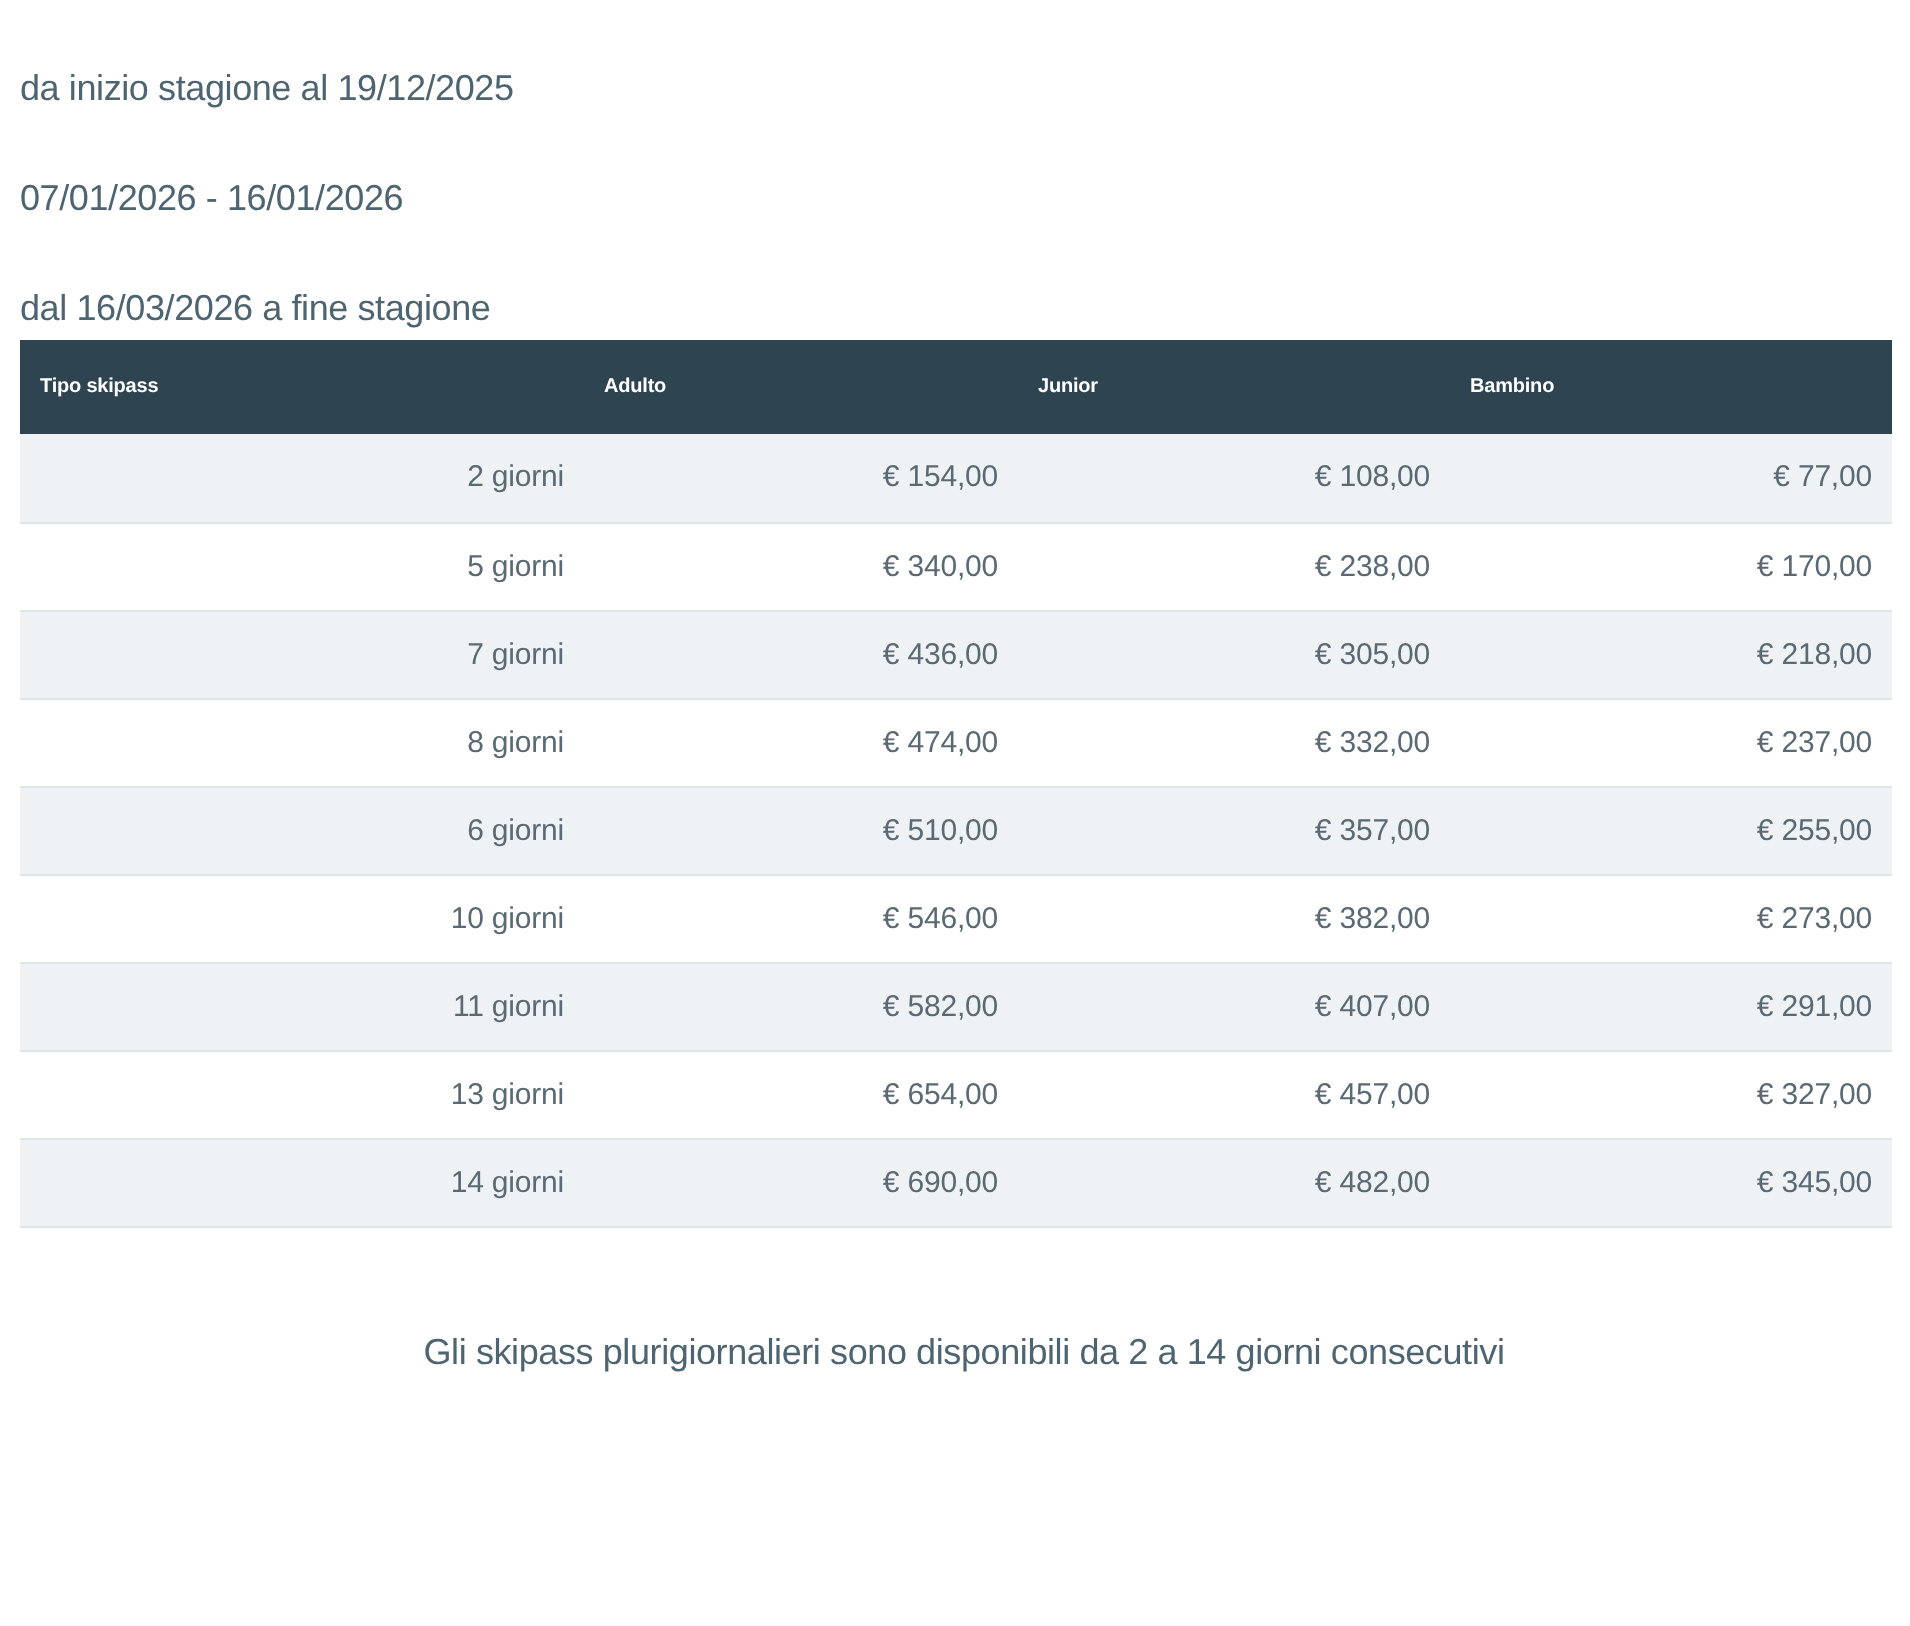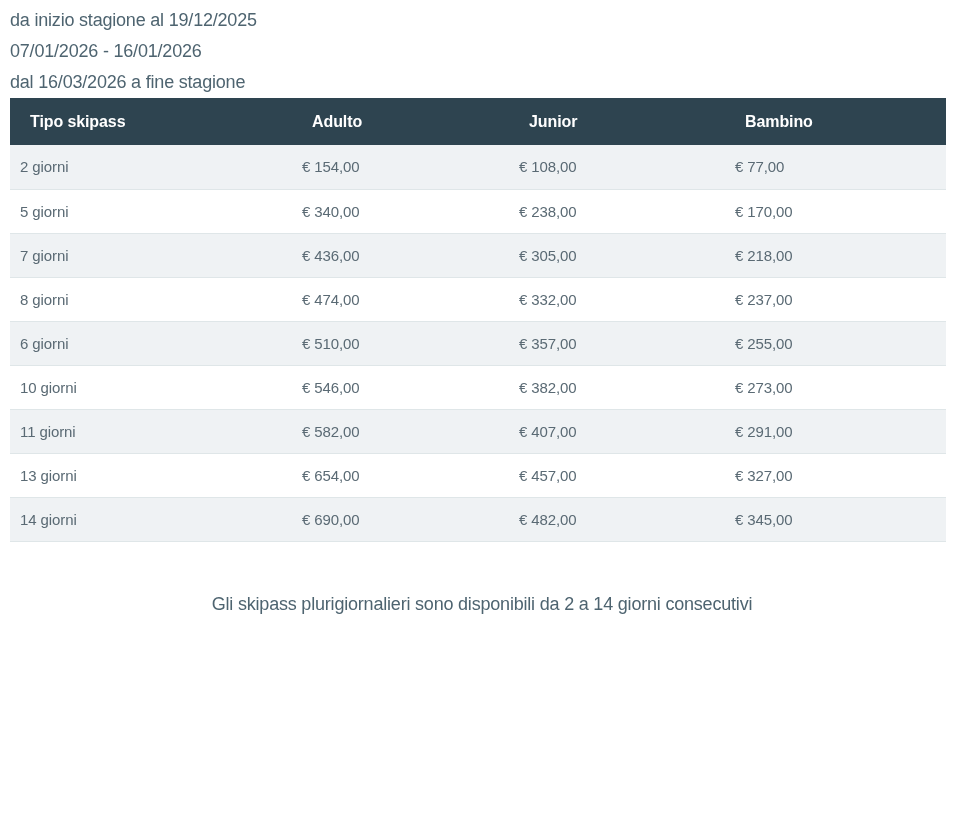--- a/index.html
+++ b/index.html
@@ -27,43 +27,44 @@
   }
   .intro {
     padding: 5px 0 0 10px;
   }
   .intro-line {
     font-size: 18px;
     line-height: 31px;
     color: var(--heading-text);
     letter-spacing: -0.2px;
     white-space: nowrap;
+    margin-top: 24px;
   }
   table.skipass {
     border-collapse: collapse;
     table-layout: fixed;
     width: 936px;
     margin-left: 10px;
   }
   table.skipass thead th {
     background: var(--header-bg);
     color: var(--header-text);
-    font-size: 16px;
+    font-size: 10px;
     font-weight: 700;
     letter-spacing: -0.1px;
     text-align: left;
     vertical-align: middle;
     height: 47px;
-    padding: 0 20px;
+    padding: 0 10px;
   }
   table.skipass tbody td {
     font-size: 15px;
     color: var(--body-text);
     letter-spacing: -0.1px;
-    text-align: left;
+    text-align: right;
     vertical-align: middle;
     height: 44px;
     padding: 0 10px;
     border-bottom: 1px solid var(--row-border);
     background: #ffffff;
   }
   table.skipass tbody tr:nth-child(odd) td {
     background: var(--stripe-bg);
   }
   .footer-note {

